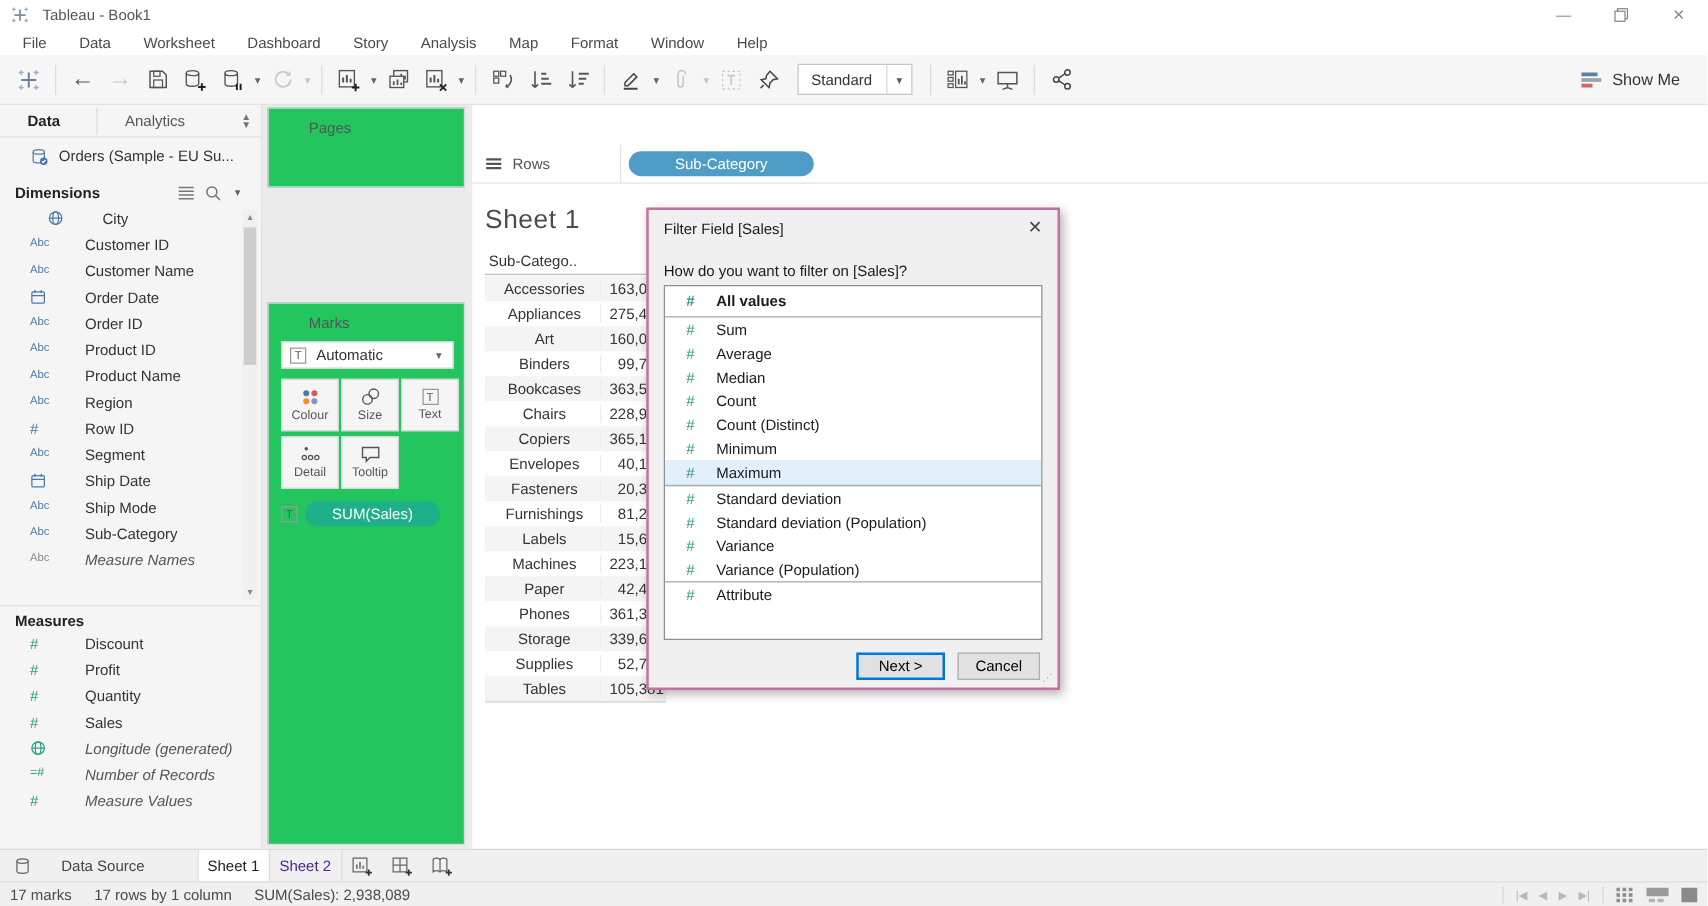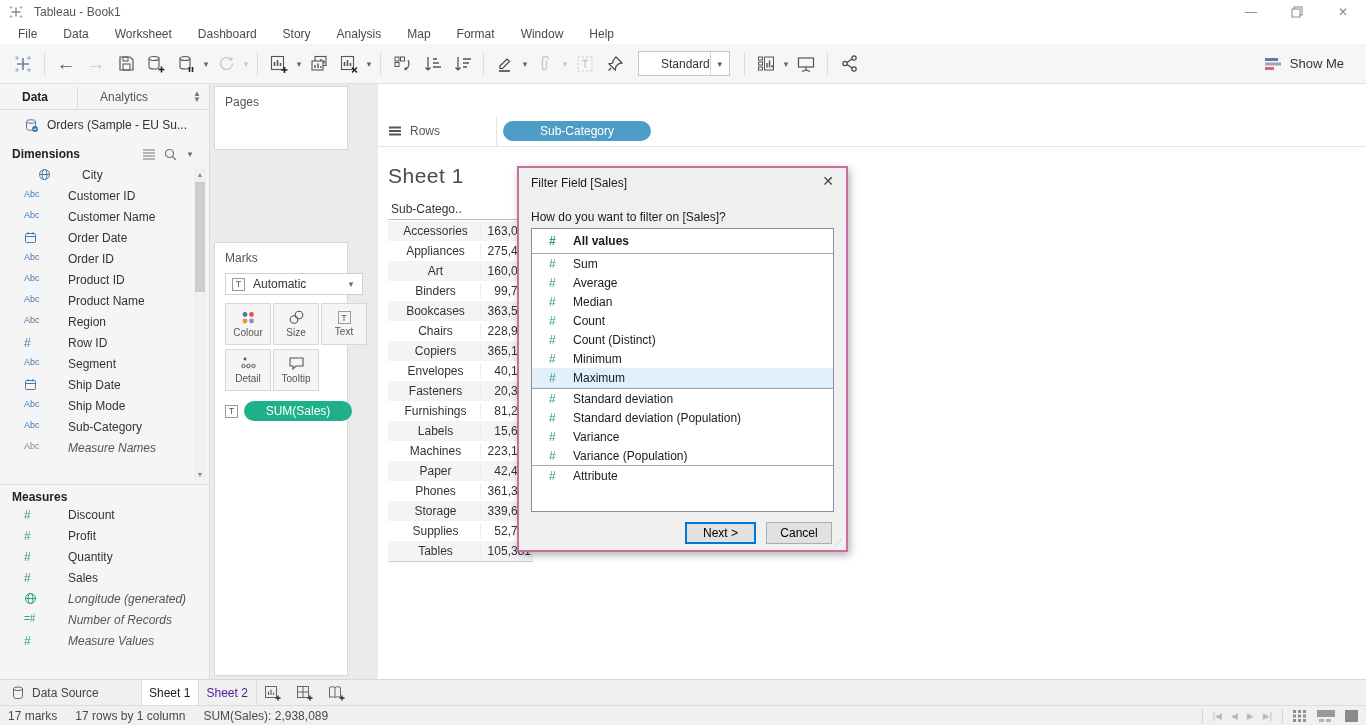--- a/index.html
+++ b/index.html
@@ -20,21 +20,21 @@
   .menu-item:first-child { margin-left:8px; }
 
   
   .toolbar { position:absolute; left:0; top:44px; width:100%; height:40px; background:#f6f6f6; border-bottom:1px solid #e2e2e2; display:flex; align-items:center; }
   .tbtn { width:30px; height:30px; display:flex; align-items:center; justify-content:center; }
   .tsep { width:1px; height:24px; background:#dcdcdc; margin:0 6px; }
   .caret { font-size:9px; color:#666; width:10px; text-align:center; }
   .caret.dis { color:#c6c6c6; }
   .arrowglyph { font-size:19px; color:#555; }
   .arrowglyph.dis { color:#c9c9c9; }
-  .std-select { width:92px; height:25px; background:#fff; border:1px solid #c6c6c6; display:flex; align-items:center; margin:0 8px;padding-left:12px; }
+  .std-select { width:92px; height:25px; background:#fff; border:1px solid #c6c6c6; display:flex; align-items:center; margin:0 8px; }
   .std-select .lbl { flex:1; font-size:12px; color:#333; padding-left:10px; }
   .std-select .cbox { width:20px; height:100%; border-left:1px solid #d7d7d7; display:flex; align-items:center; justify-content:center; font-size:9px; color:#555; }
   .showme { margin-left:auto; margin-right:22px; display:flex; align-items:center; gap:8px; font-size:13px; color:#333; }
 
   
   .sidebar { position:absolute; left:0; top:84px; width:210px; height:595px; background:#f5f5f5; border-right:1px solid #d9d9d9; }
   .side-tabs { position:absolute; left:0; top:0; width:100%; height:26px; border-bottom:1px solid #ddd; display:flex; align-items:center; }
   .side-tab { font-size:12px; padding:4px 0; }
   .side-tab.data { font-weight:bold; color:#222; margin-left:22px; width:55px; }
   .side-tab.analytics { color:#555; border-left:1px solid #ddd; padding-left:22px; width:100px; }
@@ -55,21 +55,21 @@
   .ital { font-style:italic; color:#555; }
   .meas-head { position:absolute; left:0; top:400px; width:100%; height:24px; display:flex; align-items:center; padding-left:12px; border-top:1px solid #e0e0e0; }
   .measlist { position:absolute; left:0; top:424px; width:192px; }
   .sb-scroll { position:absolute; right:3px; top:84px; width:12px; height:312px; background:#f0f0f0; }
   .sb-arrow { height:12px; display:flex; align-items:center; justify-content:center; font-size:7px; color:#888; }
   .sb-thumb { position:absolute; left:1px; top:14px; width:10px; height:110px; background:#cdcdcd; }
   .sb-arrow.down { position:absolute; bottom:0; width:100%; }
 
   
   .cardscol { position:absolute; left:210px; top:84px; width:168px; height:595px; background:#ebebeb; }
-  .card { position:absolute; left:4px; width:134px; background:#ffffff; border:1px solid #d9d9d9; }
+  .card { position:absolute; left:4px; width:158px; background:#22c55e; border:1px solid #d9d9d9;padding-left:22px; }
   .card .card-title { font-size:12px; color:#555; padding:8px 0 0 10px; }
   .card.pages { top:2px; height:64px; }
   .card.filters { top:72px; height:80px; }
   .card.marks { top:158px; height:434px; }
   .filters-marker { position:absolute; left:-1px; top:24px; width:0; height:0; border-top:5px solid transparent; border-bottom:5px solid transparent; border-left:6px solid #f28e2b; }
   .mark-dd { position:absolute; left:10px; top:30px; width:138px; height:22px; background:#fff; border:1px solid #d0d0d0; display:flex; align-items:center; gap:8px; padding:0 6px; font-size:12px; color:#333; }
   .tboxsm { width:13px; height:13px; border:1px solid #999; font-size:9px; color:#555; display:flex; align-items:center; justify-content:center; }
   .mark-dd .caret { margin-left:auto; }
   .mbtn { position:absolute; width:46px; height:42px; background:#f5f5f5; border:1px solid #d8d8d8; display:flex; flex-direction:column; align-items:center; justify-content:center; gap:2px; }
   .mbtn .mlabel { font-size:10px; color:#555; }
@@ -107,21 +107,21 @@
   .dlg-row.allvals { height:24px; font-weight:bold; }
   .dlg-sep { height:1px; background:#a8a8a8; }
   .dlg-row.selected { background:#e1f0fb; border-bottom:1px solid #cfe6f7; height:20px; }
   .dlg-btn { position:absolute; top:354px; height:22px; background:#e1e1e1; font-size:12px; color:#000; display:flex; align-items:center; justify-content:center; }
   .dlg-btn.next { left:166px; width:71px; border:2px solid #0078d7; }
   .dlg-btn.cancel { left:247px; width:66px; border:1px solid #adadad; }
   .dlg-grip { position:absolute; right:2px; bottom:2px; width:10px; height:10px; color:#aaa; font-size:8px; line-height:10px; }
 
   
   .tabsbar { position:absolute; left:0; top:679px; width:100%; height:26px; background:#f0f0f0; border-top:1px solid #d9d9d9; display:flex; align-items:stretch; }
-  .ds-tab { display:flex; align-items:center; gap:8px; padding:0 14px 0 12px; font-size:12px; color:#444; }
+  .ds-tab { display:flex; align-items:center; gap:25px; padding:0 14px 0 12px; font-size:12px; color:#444; }
   .sheet-tab { display:flex; align-items:center; justify-content:center; width:58px; font-size:12px; color:#4c1d95; border-right:1px solid #dcdcdc; }
   .sheet-tab.first { border-left:1px solid #dcdcdc; margin-left:28px; }
   .sheet-tab.active { background:#fff; color:#222; }
   .newbtn { width:32px; display:flex; align-items:center; justify-content:center; }
 
   
   .statusbar { position:absolute; left:0; top:705px; width:100%; height:20px; background:#f0f0f0; border-top:1px solid #dcdcdc; display:flex; align-items:center; font-size:12px; color:#4a4a4a; }
   .st-item { margin-left:18px; }
   .st-item.first { margin-left:8px; }
   .st-right { margin-left:auto; display:flex; align-items:center; gap:10px; margin-right:8px; }

